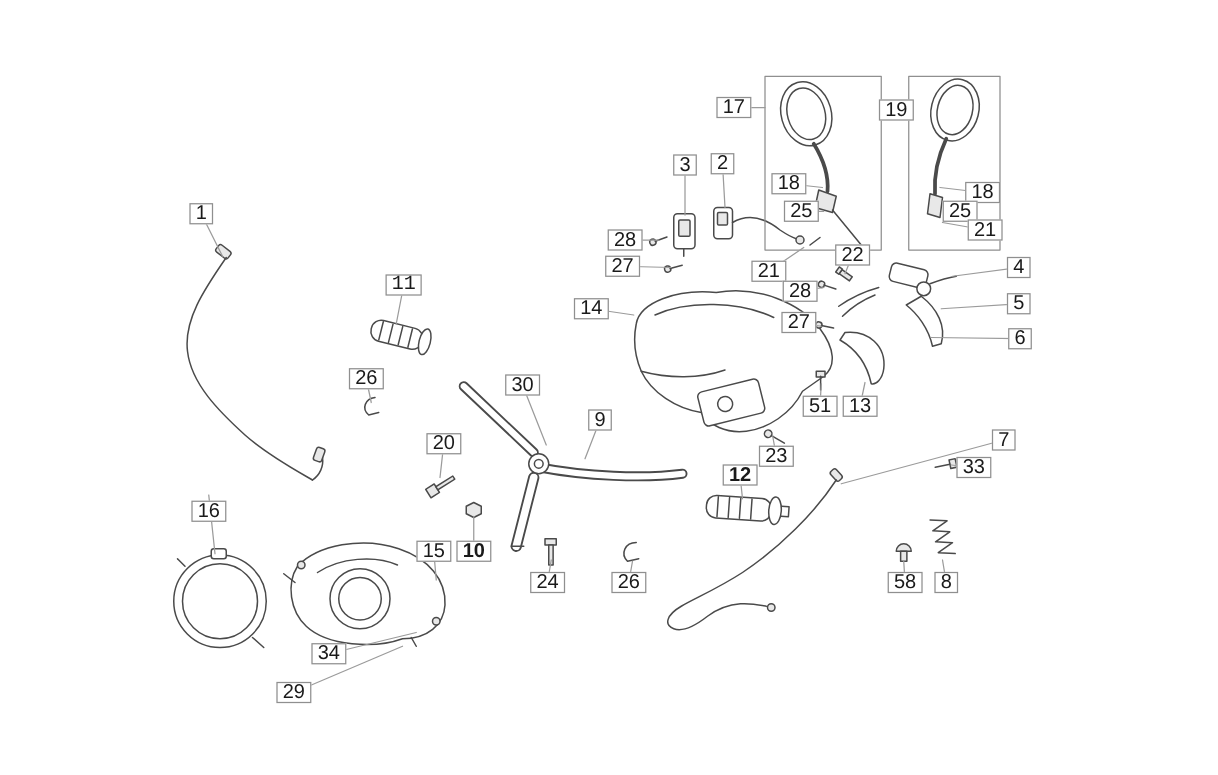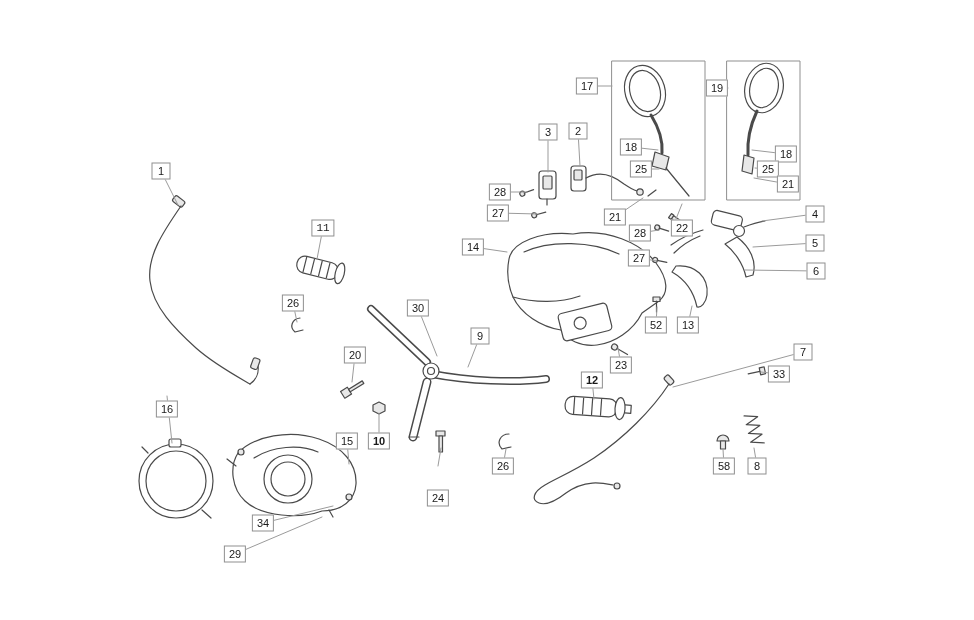--- a/index.html
+++ b/index.html
@@ -29,21 +29,21 @@
     pointer-events: none;
   }
   .callout {
     position: absolute;
     transform: translate(-50%, -50%);
     background: var(--callout-bg, #ffffff);
     border: 1px solid var(--callout-border, #8f8f8f);
     color: var(--callout-text, #1a1a1a);
     min-width: 9px;
     padding: 1px 4px;
-    font-size: 11px;
+    font-size: 16px;
     line-height: 13px;
     text-align: center;
     pointer-events: auto;
   }
   #leader-lines line {
     stroke: var(--leader, #9b9b9b);
     stroke-width: 1;
   }
 </style>
 </head>
@@ -283,35 +283,35 @@
       <div class="callout" style="left: 500px; top: 192px;">28</div>
       <div class="callout" style="left: 498px; top: 213px;">27</div>
       <div class="callout" style="left: 587px; top: 86px;">17</div>
       <div class="callout" style="left: 631px; top: 147px;">18</div>
       <div class="callout" style="left: 641px; top: 169px;">25</div>
       <div class="callout" style="left: 615px; top: 217px;">21</div>
       <div class="callout" style="left: 717px; top: 88px;">19</div>
       <div class="callout" style="left: 786px; top: 154px;">18</div>
       <div class="callout" style="left: 768px; top: 169px;">25</div>
       <div class="callout" style="left: 788px; top: 184px;">21</div>
-      <div class="callout" style="left: 682px; top: 204px; margin-top: 24px;">22</div>
+      <div class="callout" style="left: 682px; top: 204px;">22</div>
       <div class="callout" style="left: 815px; top: 214px;">4</div>
       <div class="callout" style="left: 815px; top: 243px;">5</div>
       <div class="callout" style="left: 816px; top: 271px;">6</div>
       <div class="callout" style="left: 640px; top: 233px;">28</div>
       <div class="callout" style="left: 639px; top: 258px;">27</div>
-      <div class="callout" style="left: 656px; top: 325px;">52</div>
+      <div class="callout" style="left: 656px; top: 325px;">51</div>
       <div class="callout" style="left: 688px; top: 325px;">13</div>
       <div class="callout" style="left: 621px; top: 365px;">23</div>
       <div class="callout" style="left: 592px; top: 380px; font-weight: bold;">12</div>
       <div class="callout" style="left: 803px; top: 352px;">7</div>
       <div class="callout" style="left: 779px; top: 374px; text-align: center;">33</div>
       <div class="callout" style="left: 724px; top: 466px;">58</div>
       <div class="callout" style="left: 757px; top: 466px;">8</div>
       <div class="callout" style="left: 167px; top: 396px; margin-top: 13px;">16</div>
       <div class="callout" style="left: 347px; top: 441px;">15</div>
       <div class="callout" style="left: 379px; top: 441px; font-weight: bold;">10</div>
-      <div class="callout" style="left: 438px; top: 466px; margin-top: 32px;">24</div>
+      <div class="callout" style="left: 438px; top: 466px;">24</div>
       <div class="callout" style="left: 503px; top: 466px;">26</div>
       <div class="callout" style="left: 263px; top: 523px;">34</div>
       <div class="callout" style="left: 235px; top: 554px;">29</div>
     </div>
 </div>
 
 </body></html>

